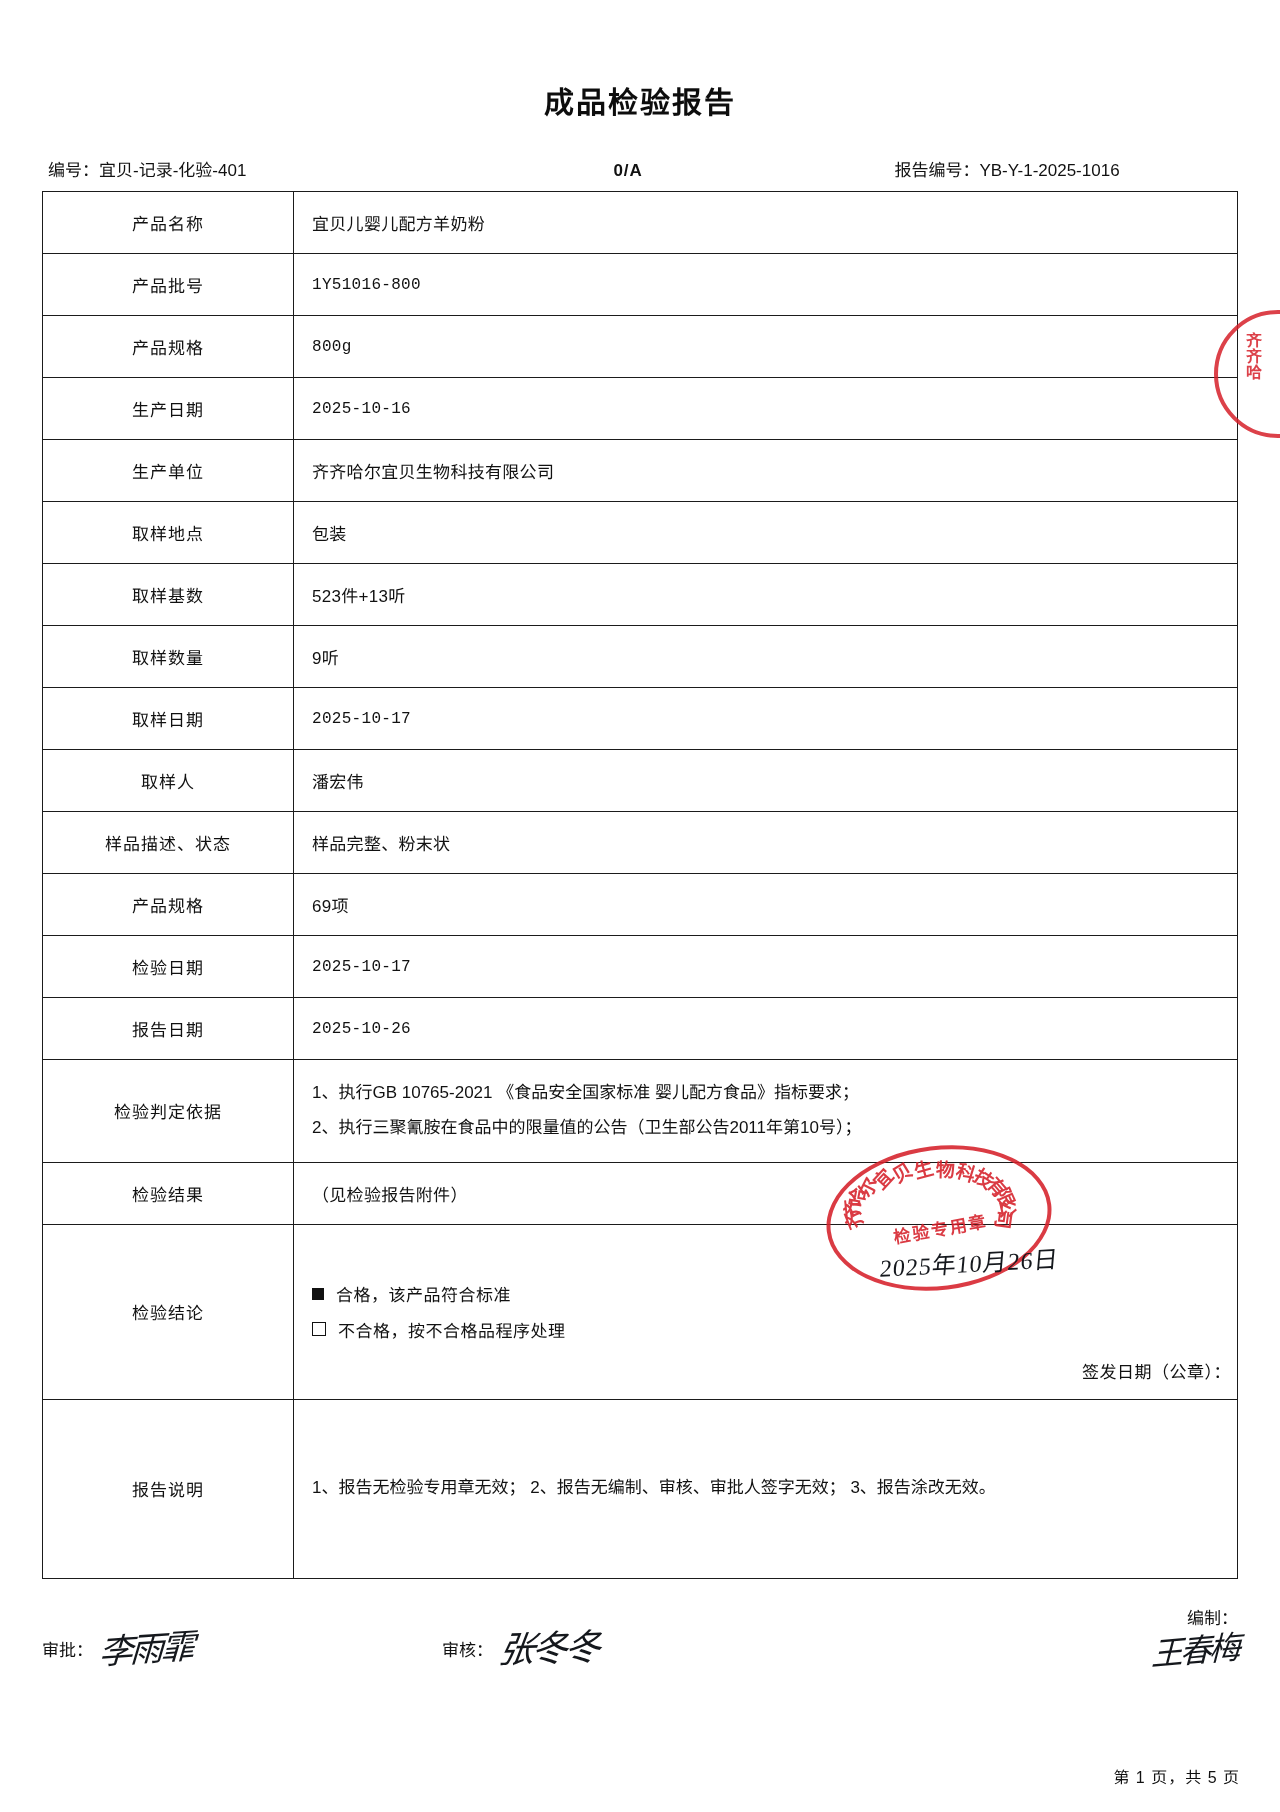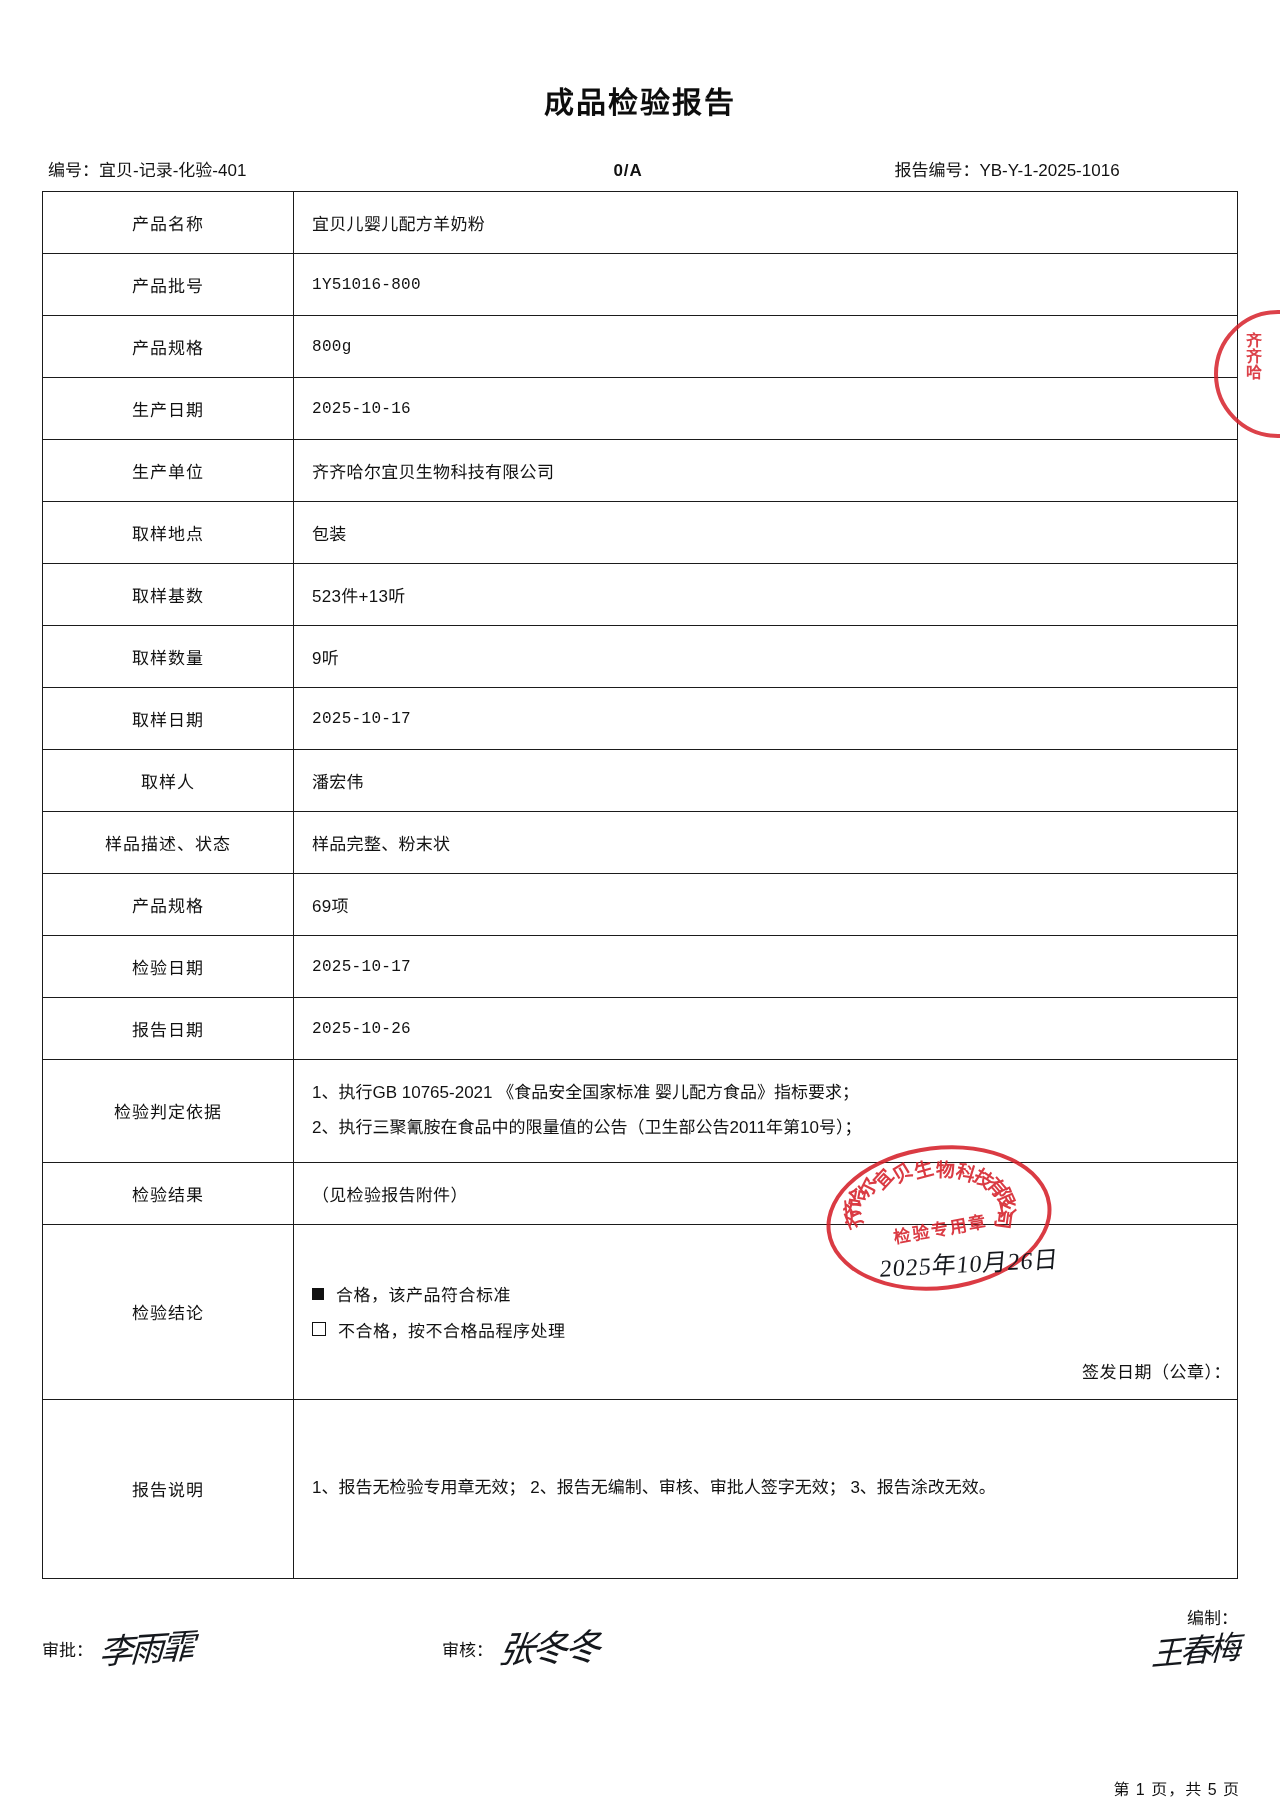--- a/index.html
+++ b/index.html
@@ -130,21 +130,21 @@
     position: relative;
     top: 6px;
     letter-spacing: -3px;
   }
   .sig.b { transform: rotate(-2deg) skewX(-10deg); font-size: 36px; }
   .sig.c { transform: rotate(-5deg) skewX(-6deg); font-size: 32px; }
 
   .page-number {
     position: absolute;
     right: 40px;
-    bottom: 12px;
+    bottom: 24px;
     font-size: 16px;
     letter-spacing: 1px;
   }
 
   
   .seal {
     position: absolute;
     border: 4px solid #d6202a;
     border-radius: 50%;
     color: #d6202a;

